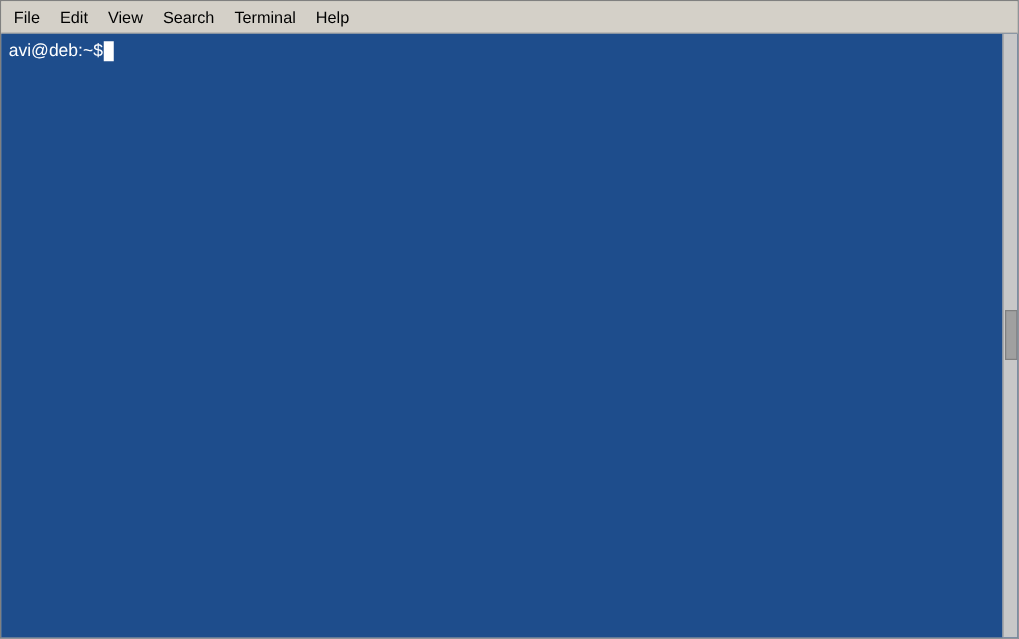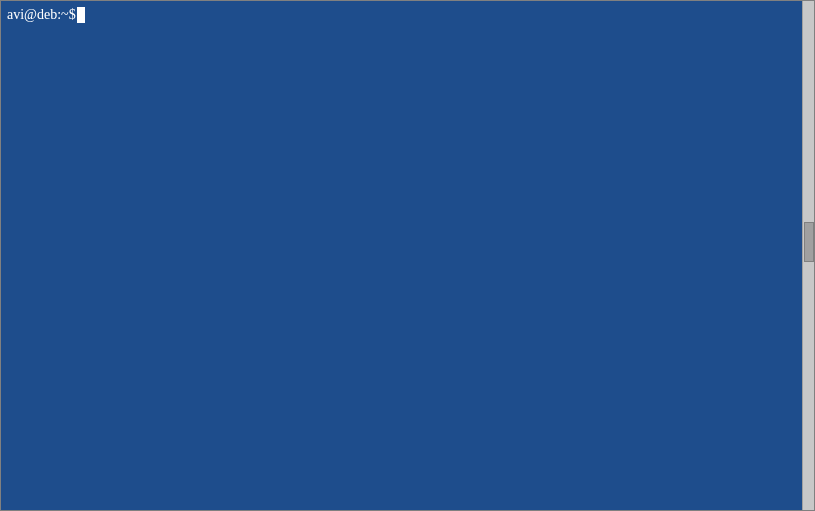--- a/index.html
+++ b/index.html
@@ -48,21 +48,21 @@
     .terminal-area {
       flex: 1;
       background: #1e4d8c;
       padding: 4px 6px;
       position: relative;
       overflow: hidden;
     }
 
     .terminal-line {
       color: #ffffff;
-      font-family: Liberation Serif, serif;
+      font-family: Liberation Sans, sans-serif;
       font-size: 14px;
       line-height: 1.4;
       display: flex;
       align-items: center;
       text-align: center;
     }
 
     .cursor {
       display: inline-block;
       width: 8px;
@@ -95,20 +95,28 @@
       border: 1px solid #808080;
       position: absolute;
       top: 220px;
       left: 1px;
     }
   </style>
 </head>
 <body>
 
 <div class="window">
+  <div class="menubar">
+    <div class="menu-item">File</div>
+    <div class="menu-item">Edit</div>
+    <div class="menu-item">View</div>
+    <div class="menu-item">Search</div>
+    <div class="menu-item">Terminal</div>
+    <div class="menu-item">Help</div>
+  </div>
 
   <div class="terminal-area">
     <div class="terminal-line">
       <span>avi@deb:~$ </span>
       <span class="cursor"></span>
     </div>
     <div class="scrollbar-track">
       <div class="scrollbar-thumb"></div>
     </div>
   </div>

